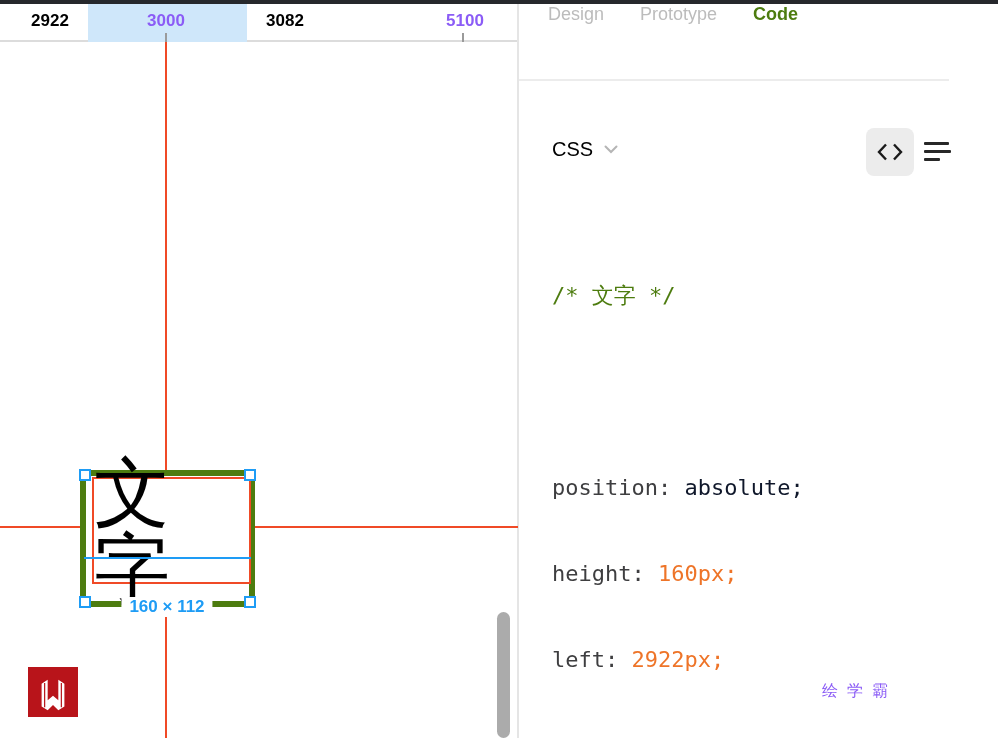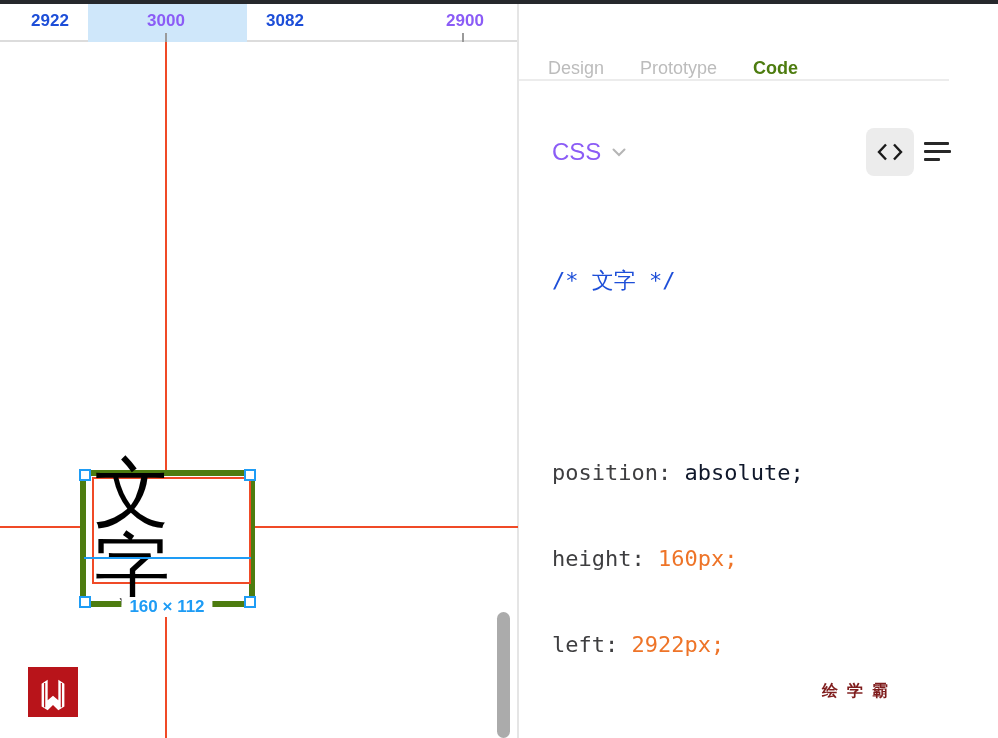--- a/index.html
+++ b/index.html
@@ -10,21 +10,21 @@
 
   
   .canvas { position:absolute; left:0; top:4px; width:519px; height:734px; background:#fff; }
   .panel-divider { position:absolute; left:517px; top:0; width:2px; height:734px; background:#e5e5e5; }
 
   .ruler { position:absolute; left:0; top:0; width:517px; height:38px; background:#fff;
            border-bottom:2px solid #dcdcdc; z-index:8; }
   .ruler-band { position:absolute; left:88px; top:0; width:159px; height:38px; background:#cfe7fa; }
   .ruler-mark { position:absolute; top:4px; height:26px; line-height:26px; transform:translateX(-50%);
                 font-size:17px; font-weight:600; }
-  .ruler-mark.active { color:#1d4ed8; }
+  .ruler-mark.active { color:#000000; }
   .ruler-mark.inactive { color:#8b5cf6; }
   .ruler-tick { position:absolute; top:29px; width:2px; height:9px; background:#9a9a9a; }
 
   .guide-v { position:absolute; left:165px; top:38px; bottom:0; width:2px; background:#f04a26; z-index:1; }
   .guide-h { position:absolute; left:0; top:522px; width:518px; height:2px; background:#f04a26; z-index:1; }
 
   .selection { position:absolute; left:80px; top:466px; width:175px; height:137px;
                background:#fff; border:6px solid #4d7c0f; z-index:5; }
   .text-bounds { position:absolute; left:6px; top:1px; width:159px; height:107px;
                  border:2px solid #f04a26; display:flex; align-items:center; justify-content:center; }
@@ -42,65 +42,65 @@
   .logo { position:absolute; left:28px; top:663px; width:50px; height:50px; background:#b8141a;
           display:flex; align-items:center; justify-content:center; z-index:6; }
 
   .canvas-scrollbar { position:absolute; left:497px; top:608px; width:13px; height:126px;
                       border-radius:7px; background:#ababab; z-index:7; }
 
   
   .panel { position:absolute; left:519px; top:4px; width:479px; height:734px; background:#fff; }
 
   .tabs { position:absolute; left:0; top:0; width:430px; height:77px; border-bottom:2px solid #ececec;
-          display:flex; align-items:flex-end; padding-left:29px; gap:36px; }
+          display:flex; align-items:flex-start; padding-left:29px; gap:36px; }
   .tab { font-size:18px; color:#bcbcbc; font-weight:500; cursor:default; }
   .tab.active { color:#4d7c0f; font-weight:700; }
 
   .css-row { position:absolute; left:0; top:124px; width:479px; height:48px; }
   .css-select { position:absolute; left:33px; top:10px; display:flex; align-items:center; gap:11px; }
-  .css-label { font-size:24px; color:#8b5cf6; font-weight:500; }
+  .css-label { font-size:20px; color:#000000; font-weight:500; }
   .icon-btn { position:absolute; top:0; width:48px; height:48px; border-radius:8px;
               display:flex; align-items:center; justify-content:center; }
   .icon-btn.code-view { left:347px; background:#ececec; }
   .lines-icon { position:absolute; left:405px; top:14px; width:27px; height:21px; }
   .lines-icon div { background:#272727; height:3px; border-radius:1px; }
   .lines-icon .l1 { width:25px; margin-bottom:5px; }
   .lines-icon .l2 { width:27px; margin-bottom:5px; }
   .lines-icon .l3 { width:16px; }
 
   .code { position:absolute; left:33px; top:209px; width:440px;
           font-family:"DejaVu Sans Mono","Liberation Mono",monospace; font-size:22px; white-space:pre; }
   .cl { height:36px; line-height:36px; color:#3e3e40; }
-  .cl.comment { color:#1d4ed8; }
+  .cl.comment { color:#4d7c0f;margin-top:15px; }
   .sp-big { height:56px; }
   .kw { color:#0f172a; }
   .num { color:#ee7428; }
 
   .wm-overlay { position:absolute; left:226px; top:660px; width:253px; height:74px;
                 background:rgba(255,255,255,0.62); border-radius:10px 10px 0 0; z-index:10; }
-  .wm-text { position:absolute; left:77px; top:17px; color:#7f1d1d; font-size:16px; font-weight:700;
+  .wm-text { position:absolute; left:77px; top:17px; color:#8b5cf6; font-size:16px; font-weight:400;
              letter-spacing:9px; white-space:nowrap; }
 </style>
 </head>
 <body>
 
 <div class="topbar"></div>
 
 <div class="canvas">
 
   <div class="guide-v"></div>
   <div class="guide-h"></div>
 
   <div class="ruler">
     <div class="ruler-band"></div>
     <span class="ruler-mark active" style="left:50px">2922</span>
     <span class="ruler-mark inactive" style="left:166px">3000</span>
     <span class="ruler-mark active" style="left:285px">3082</span>
-    <span class="ruler-mark inactive" style="left:465px">2900</span>
+    <span class="ruler-mark inactive" style="left:465px">5100</span>
     <div class="ruler-tick" style="left:165px"></div>
     <div class="ruler-tick" style="left:462px"></div>
   </div>
 
   <div class="selection">
     <div class="text-bounds">
       <span class="canvas-text">文字</span>
     </div>
     <div class="baseline"></div>
     <div class="handle tl"></div>

